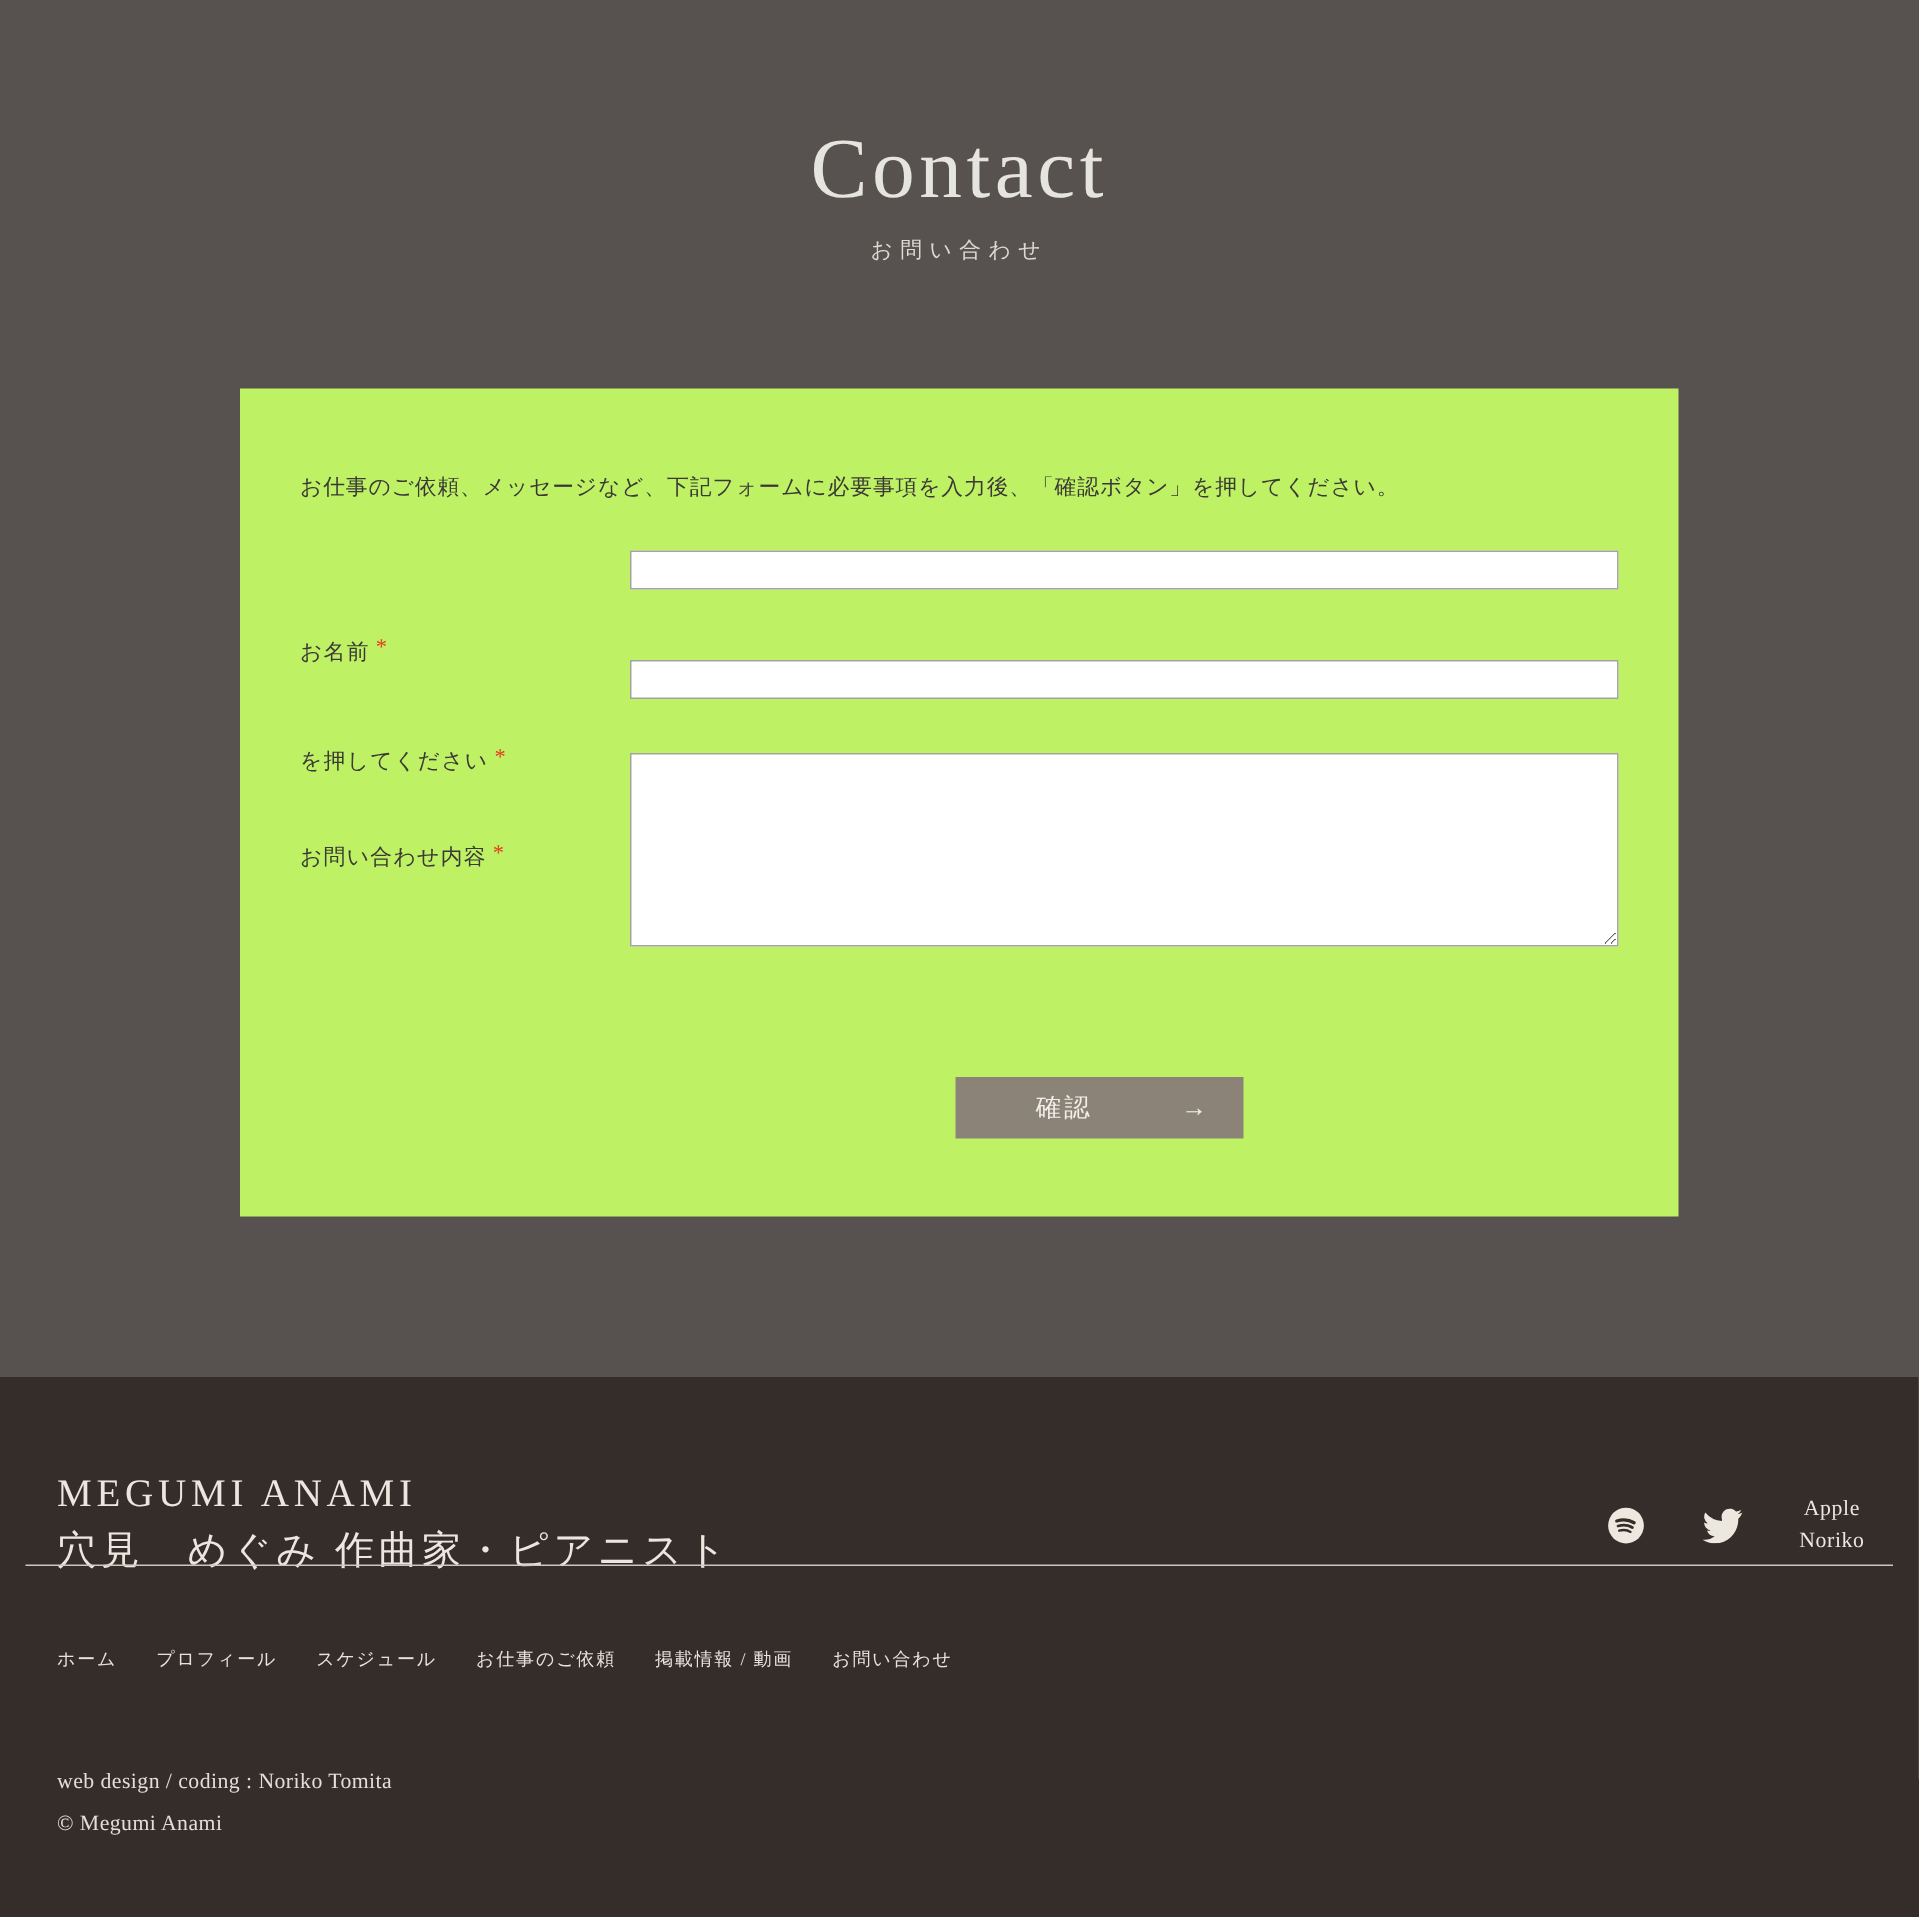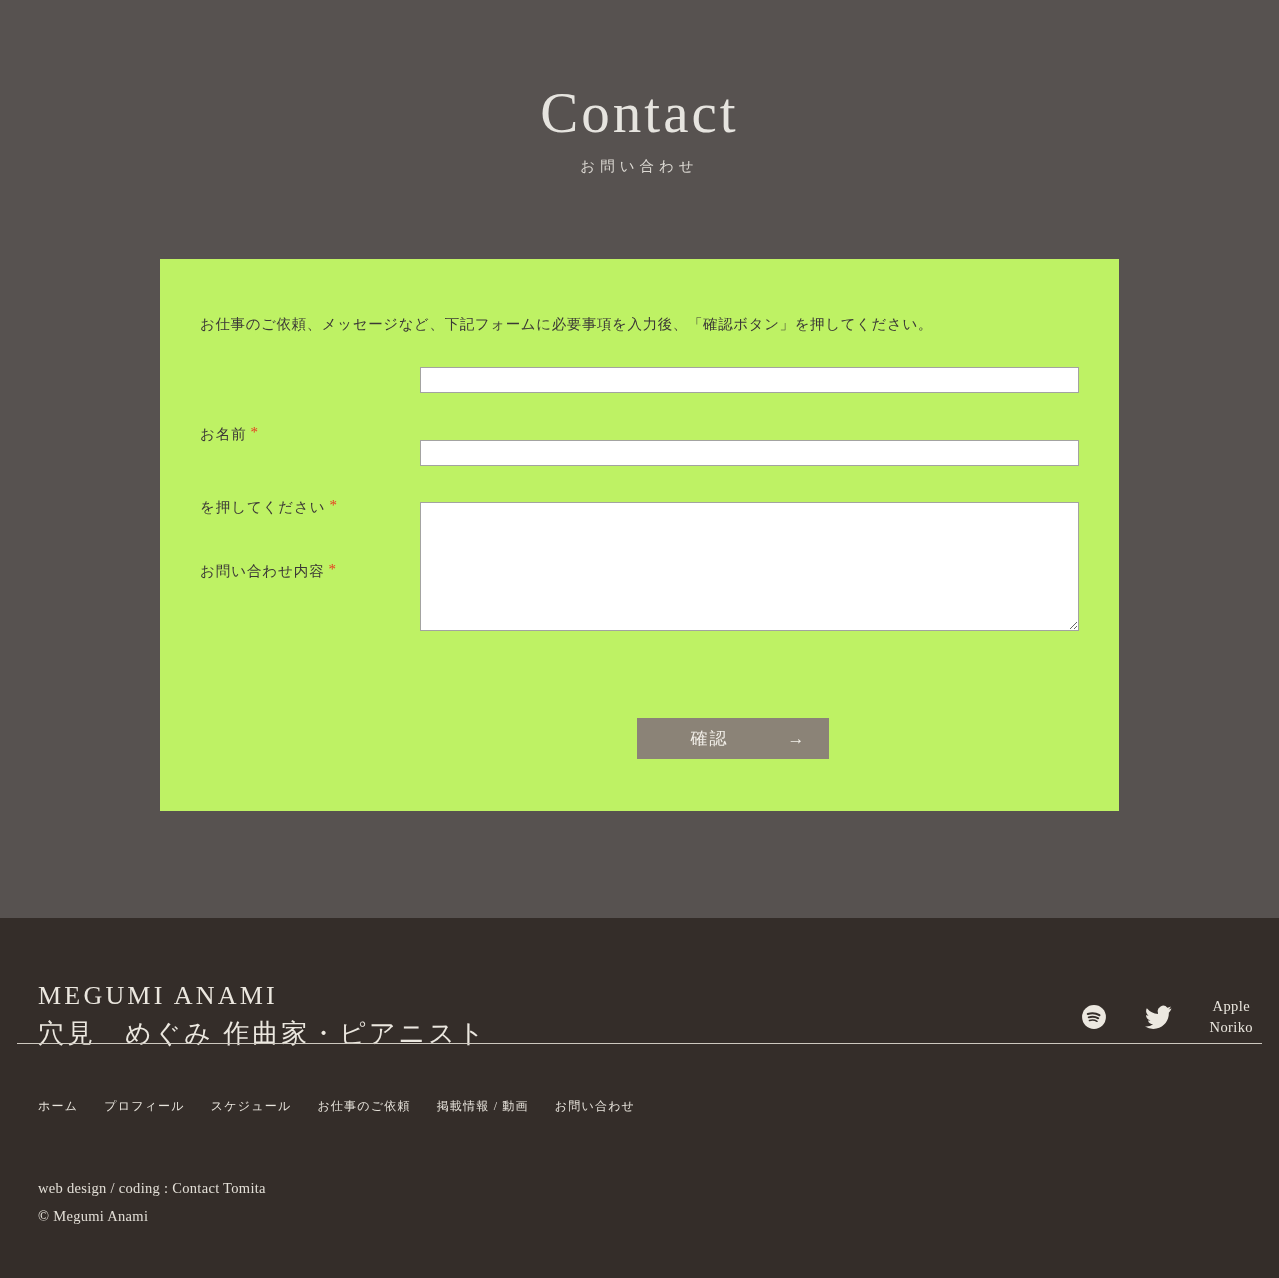--- a/index.html
+++ b/index.html
@@ -184,21 +184,21 @@
     margin-top: 5px;
     font-size: 26px;
     letter-spacing: 3px;
     color: #ebe7df;
     line-height: 1.25;
     white-space: nowrap;
   }
 
   .social-block {
     position: absolute;
-    right: 26px;
+    right: 36px;
     top: 78px;
     display: flex;
     align-items: center;
     gap: 38px;
   }
   .social-icon {
     display: block;
     line-height: 0;
     cursor: pointer;
   }
@@ -335,15 +335,15 @@
 <nav class="footer-nav">
   <a class="footer-nav-item">ホーム</a>
   <a class="footer-nav-item">プロフィール</a>
   <a class="footer-nav-item">スケジュール</a>
   <a class="footer-nav-item">お仕事のご依頼</a>
   <a class="footer-nav-item">掲載情報 / 動画</a>
   <a class="footer-nav-item">お問い合わせ</a>
 </nav>
 
 <div class="footer-credits">
-  <div class="credit-line">web design / coding : Contact Tomita</div>
+  <div class="credit-line">web design / coding : Noriko Tomita</div>
   <div class="credit-line">© Megumi Anami</div>
 </div>
 
 </body></html>

